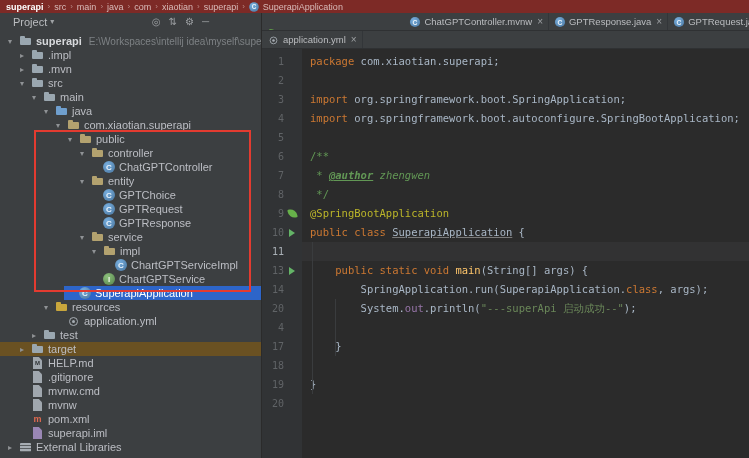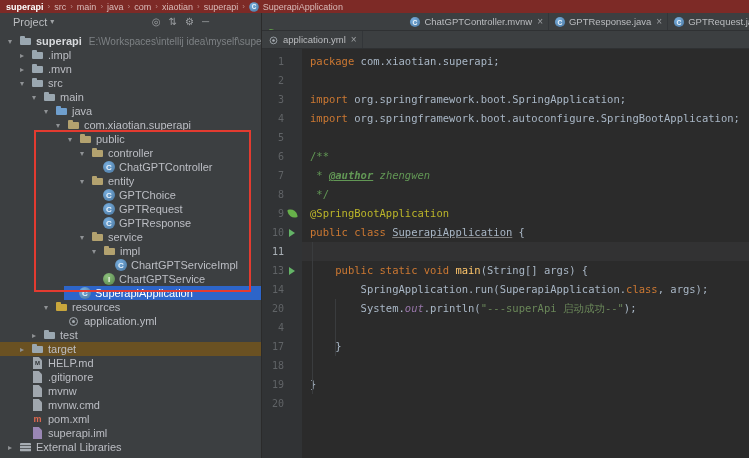--- a/index.html
+++ b/index.html
@@ -85,21 +85,21 @@
   .eline.caret .ccell{background:#323233;}
 
   .tok-kw{color:#cc7832;}
   .tok-pl{color:#a9b7c6;}
   .tok-cm{color:#629755;}
   .tok-cmi{color:#629755;font-style:italic;}
   .tok-tag{color:#629755;font-weight:bold;font-style:italic;text-decoration:underline;}
   .tok-ann{color:#bbb529;}
   .tok-str{color:#6a8759;}
   .tok-meth{color:#ffc66b;}
-  .tok-fld{color:#9876aa;font-style:italic;}
+  .tok-fld{color:#9876aa;}
   .tok-clsdef{color:#a9b7c6;text-decoration:underline;text-decoration-color:#7a7a7a;}
 
   .iguide{position:absolute;width:1px;background:#3a3c3e;pointer-events:none;}
 </style>
 </head>
 <body>
 
 <div class="app">
 
   <div class="topbar">
@@ -357,29 +357,29 @@
               <span class="tchevron"></span>
               <span class="ic ic-file"></span>
               <span class="tlabel">.gitignore</span>
             </span>
           </div>
           <div class="trow">
             <span class="tindent" style="width: 16px;"></span>
             <span class="rowbody">
               <span class="tchevron"></span>
               <span class="ic ic-file"></span>
+              <span class="tlabel">mvnw.cmd</span>
+            </span>
+          </div>
+          <div class="trow">
+            <span class="tindent" style="width: 16px;"></span>
+            <span class="rowbody">
+              <span class="tchevron"></span>
+              <span class="ic ic-file"></span>
               <span class="tlabel">mvnw</span>
-            </span>
-          </div>
-          <div class="trow">
-            <span class="tindent" style="width: 16px;"></span>
-            <span class="rowbody">
-              <span class="tchevron"></span>
-              <span class="ic ic-file"></span>
-              <span class="tlabel">mvnw.cmd</span>
             </span>
           </div>
           <div class="trow">
             <span class="tindent" style="width: 16px;"></span>
             <span class="rowbody">
               <span class="tchevron"></span>
               <span class="ic ic-maven">
                 <span>m</span>
               </span>
               <span class="tlabel">pom.xml</span>

